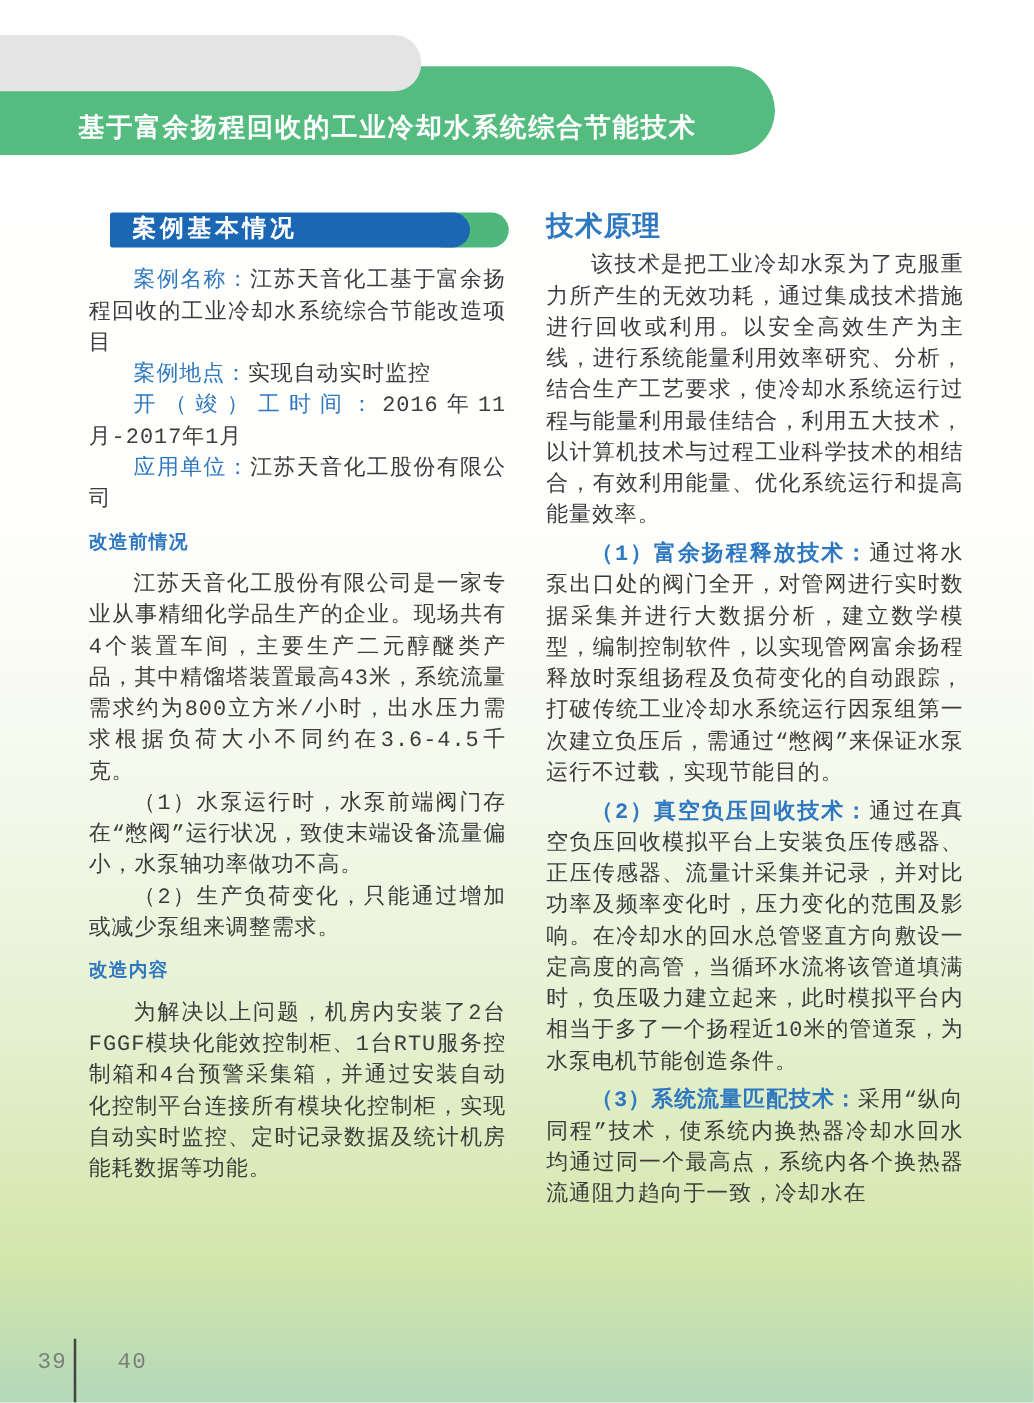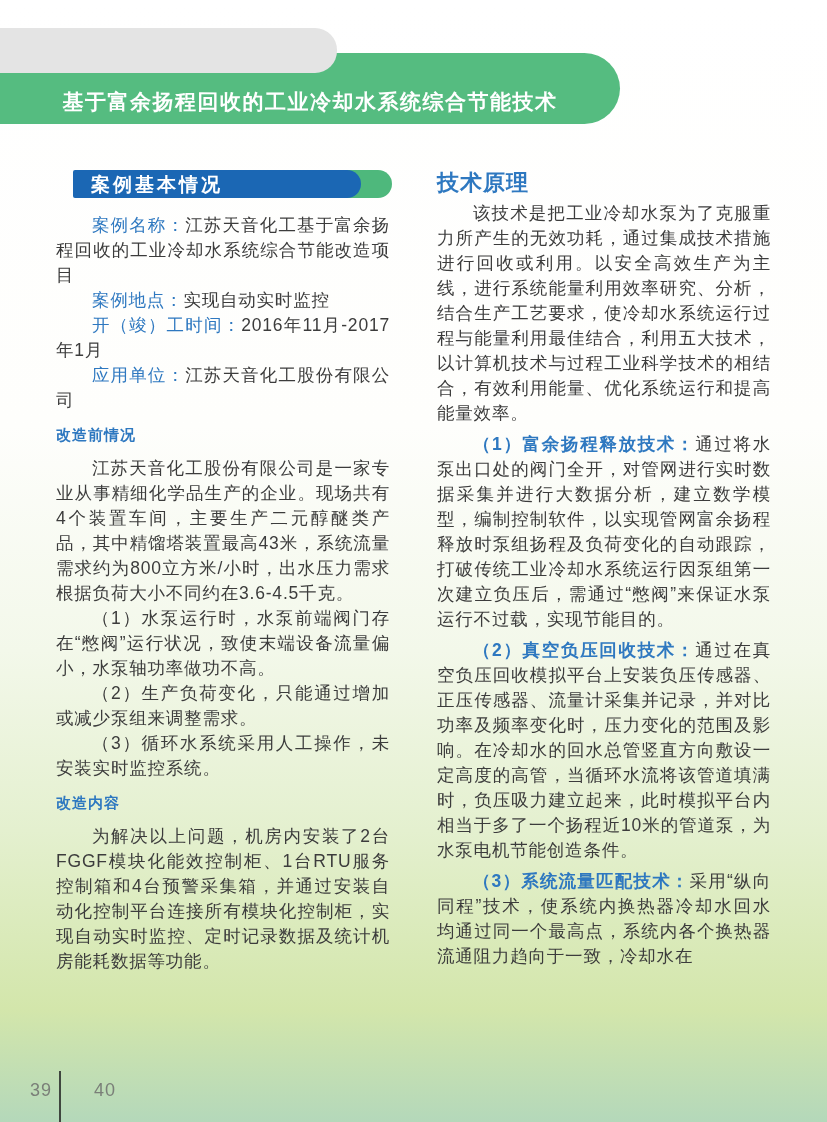--- a/index.html
+++ b/index.html
@@ -1,15 +1,15 @@
 <!DOCTYPE html>
 <html><head>
 <meta charset="utf-8">
 <style>
-  * { box-sizing: border-box; margin: 0; padding: 0; }
+  * { box-sizing: border-box; margin: 0; padding: 0; font-family: Liberation Mono, monospace; }
   html, body { width: 827px; height: 1122px; }
   body {
     font-family: "Liberation Sans", "DejaVu Sans", sans-serif;
     overflow: hidden;
   }
   .page {
     position: relative;
     width: 827px; height: 1122px;
     background: linear-gradient(180deg,
       #ffffff 0%, #fefefc 38%, #f3f8ea 58%,
@@ -36,21 +36,21 @@
     width: 337px; height: 45px;
     background: #e4e4e4;
     border-radius: 0 22px 22px 0;
     z-index: 2;
   }
 
   
   .col { position: absolute; top: 170px; width: 334px;
          font-size: 17.5px; line-height: 25px; color: #3c3c3c;
          letter-spacing: 0.8px; }
-  .col-left  { left: 56px; }
+  .col-left  { left: 71px; }
   .col-right { left: 437px; }
 
   
   .banner { position: relative; height: 28px; width: 288px; margin-left: 17px; }
   .banner-pill {
     position: absolute; top: 0; right: -31px;
     width: 66px; height: 28px;
     background: #4eb87c; border-radius: 14px;
   }
   .banner-bar {
@@ -119,21 +119,20 @@
       <p class="para"><span class="blue">案例地点：</span><span>实现自动实时监控</span></p>
       <p class="para"><span class="blue">开（竣）工时间：</span><span>2016年11月-2017年1月</span></p>
       <p class="para"><span class="blue">应用单位：</span><span>江苏天音化工股份有限公司</span></p>
     </div>
 
 
     <h3 class="sub-heading">改造前情况</h3>
     <p class="para">江苏天音化工股份有限公司是一家专业从事精细化学品生产的企业。现场共有4个装置车间，主要生产二元醇醚类产品，其中精馏塔装置最高43米，系统流量需求约为800立方米/小时，出水压力需求根据负荷大小不同约在3.6-4.5千克。</p>
     <p class="para">（1）水泵运行时，水泵前端阀门存在“憋阀”运行状况，致使末端设备流量偏小，水泵轴功率做功不高。</p>
     <p class="para">（2）生产负荷变化，只能通过增加或减少泵组来调整需求。</p>
-    <p class="para">（3）循环水系统采用人工操作，未安装实时监控系统。</p>
 
     <h3 class="sub-heading">改造内容</h3>
     <p class="para">为解决以上问题，机房内安装了2台FGGF模块化能效控制柜、1台RTU服务控制箱和4台预警采集箱，并通过安装自动化控制平台连接所有模块化控制柜，实现自动实时监控、定时记录数据及统计机房能耗数据等功能。</p>
 
   </div>
 
   <div class="col col-right">
 
     <h3 class="col-heading">技术原理</h3>
     <p class="para">该技术是把工业冷却水泵为了克服重力所产生的无效功耗，通过集成技术措施进行回收或利用。以安全高效生产为主线，进行系统能量利用效率研究、分析，结合生产工艺要求，使冷却水系统运行过程与能量利用最佳结合，利用五大技术，以计算机技术与过程工业科学技术的相结合，有效利用能量、优化系统运行和提高能量效率。</p>

